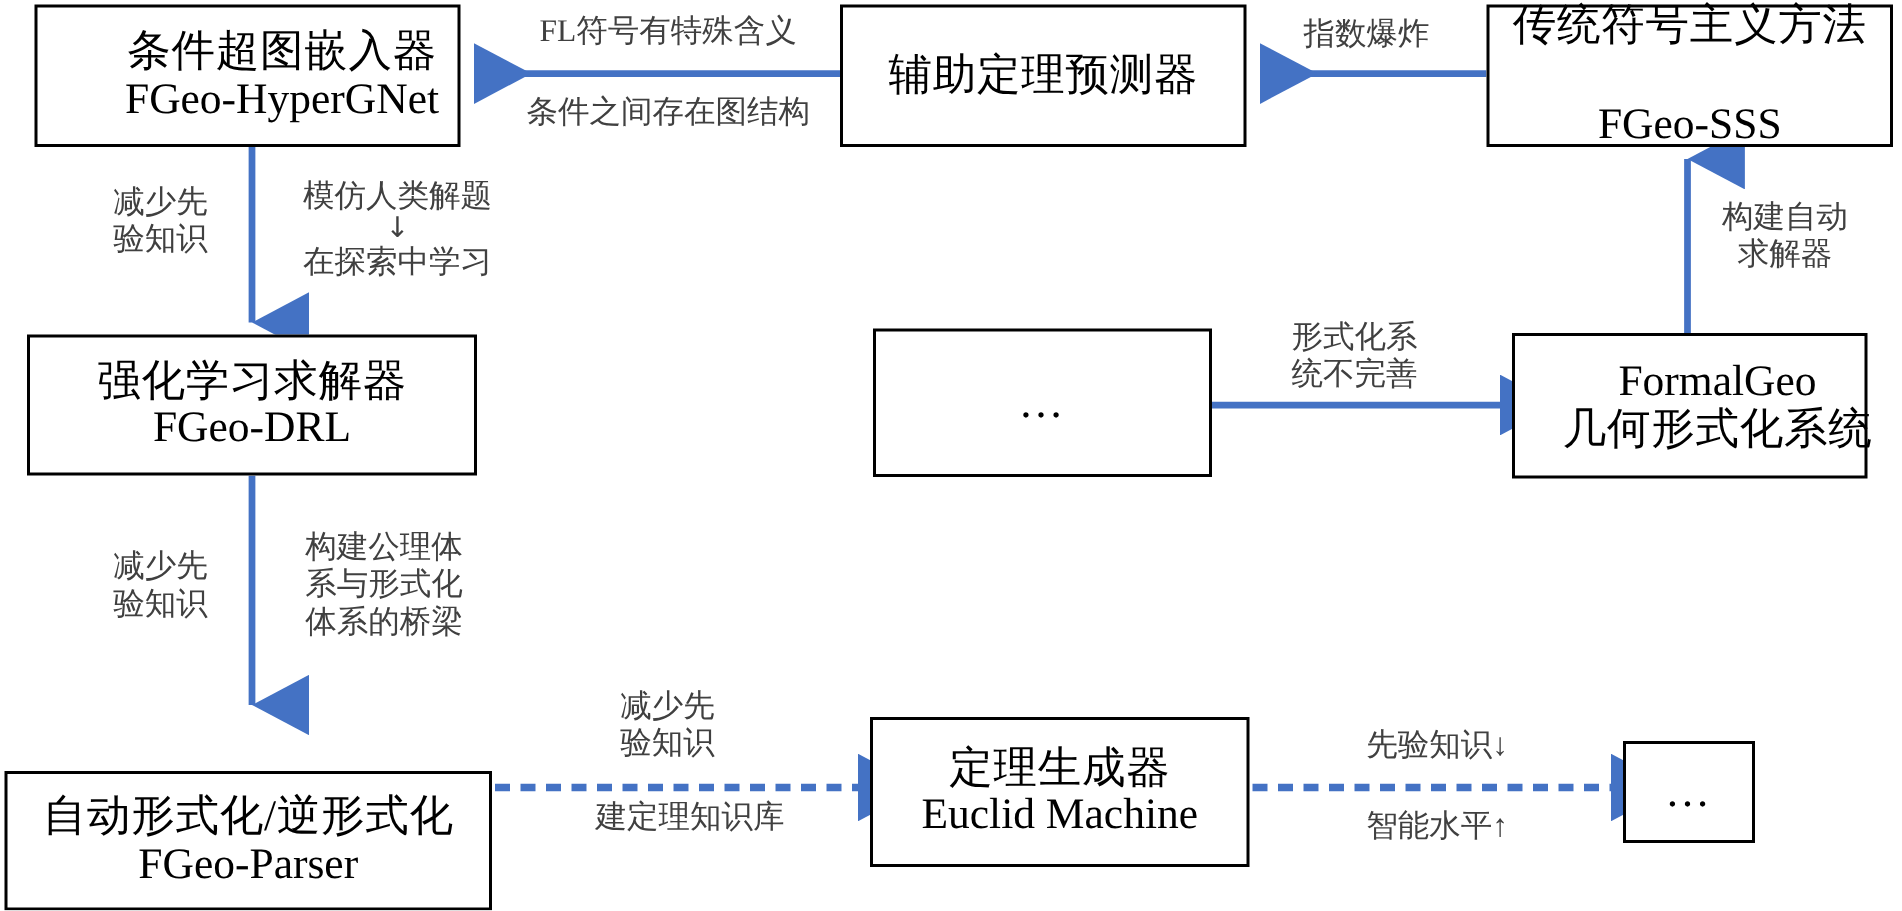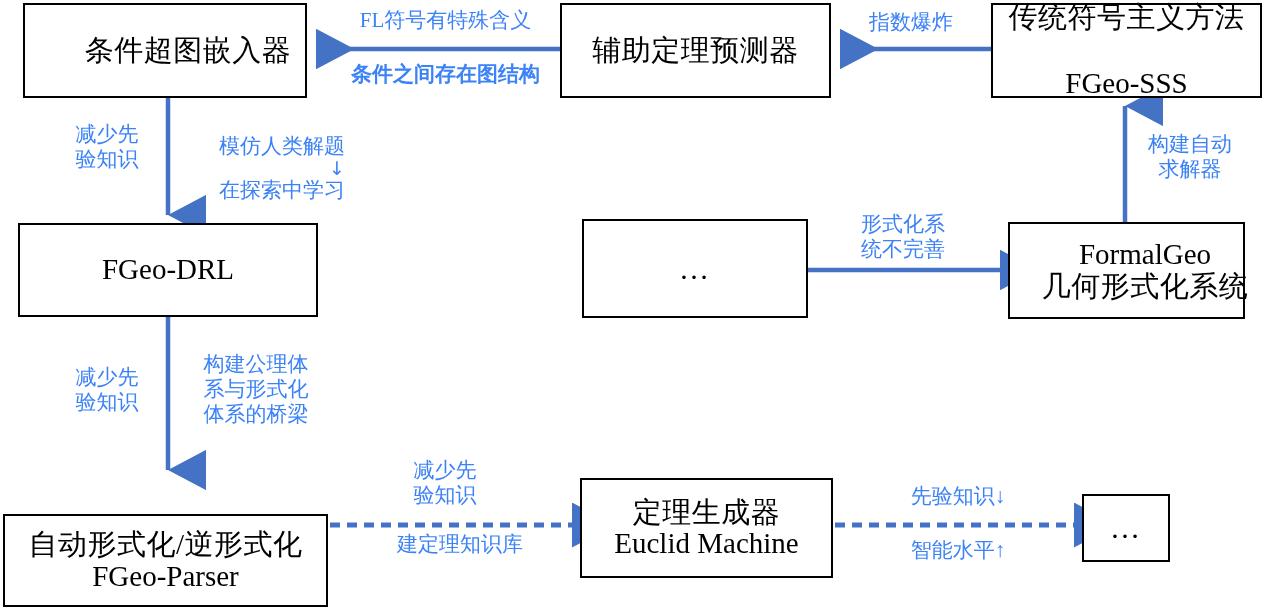--- a/index.html
+++ b/index.html
@@ -54,21 +54,21 @@
     font-family: "Liberation Serif", "DejaVu Serif", serif;
     font-size: 30px;
     letter-spacing: 2px;
     line-height: 0.6;
   }
   .edge-label {
     position: absolute;
     font-family: "Liberation Serif", "DejaVu Serif", serif;
     font-size: 21px;
     line-height: 1.18;
-    color: #3b82f6;
+    color: #404040;
     background: transparent;
     white-space: nowrap;
     text-align: center;
     z-index: 3;
   }
   .arrow-glyph {
     font-family: "DejaVu Sans", sans-serif;
     font-size: 19px;
     line-height: 1.0;
   }
@@ -106,32 +106,34 @@
 
     <line x1="808" y1="270" x2="1000" y2="270" stroke="#4472C4" stroke-width="4.5" marker-end="url(#arrowR)"></line>
 
     <line x1="330" y1="525" x2="572" y2="525" stroke="#4472C4" stroke-width="5" stroke-dasharray="10 7" marker-end="url(#arrowR)"></line>
 
     <line x1="835" y1="525" x2="1074" y2="525" stroke="#4472C4" stroke-width="5" stroke-dasharray="10 7" marker-end="url(#arrowR)"></line>
   </svg>
 
   <div class="node" style="left:23px; top:3px; width:284px; height:95px;padding-left:46px;">
     <div class="cn">条件超图嵌入器</div>
+    <div class="en">FGeo-HyperGNet</div>
   </div>
 
   <div class="node" style="left:560px; top:3px; width:271px; height:95px;">
     <div class="cn">辅助定理预测器</div>
   </div>
 
   <div class="node" style="left:991px; top:3px; width:271px; height:95px;gap:34px;">
     <div class="cn">传统符号主义方法</div>
     <div class="en">FGeo-SSS</div>
   </div>
 
   <div class="node" style="left:18px; top:223px; width:300px; height:94px;">
+    <div class="cn">强化学习求解器</div>
     <div class="en">FGeo-DRL</div>
   </div>
 
   <div class="node" style="left:582px; top:219px; width:226px; height:99px;">
     <div class="dots">…</div>
   </div>
 
   <div class="node" style="left:1008px; top:222px; width:237px; height:97px;padding-left:37px;">
     <div class="en">FormalGeo</div>
     <div class="cn">几何形式化系统</div>
@@ -152,30 +154,30 @@
   </div>
 
   <div class="edge-label" style="left:851px; top:10px; width:120px;">
     <div>指数爆炸</div>
   </div>
 
   <div class="edge-label" style="left:338px; top:8px; width:215px;">
     <div>FL符号有特殊含义</div>
   </div>
 
-  <div class="edge-label" style="left:338px; top:62px; width:215px;font-weight:bold;">
+  <div class="edge-label" style="left:338px; top:62px; width:215px;">
     <div>条件之间存在图结构</div>
   </div>
 
   <div class="edge-label" style="left:62px; top:122px; width:90px;">
     <div>减少先</div>
     <div>验知识</div>
   </div>
 
-  <div class="edge-label" style="left:185px; top:134px; width:160px;text-align:right;">
+  <div class="edge-label" style="left:185px; top:118px; width:160px;">
     <div>模仿人类解题</div>
     <div class="arrow-glyph">↓</div>
     <div>在探索中学习</div>
   </div>
 
   <div class="edge-label" style="left:848px; top:212px; width:110px;">
     <div>形式化系</div>
     <div>统不完善</div>
   </div>
 

